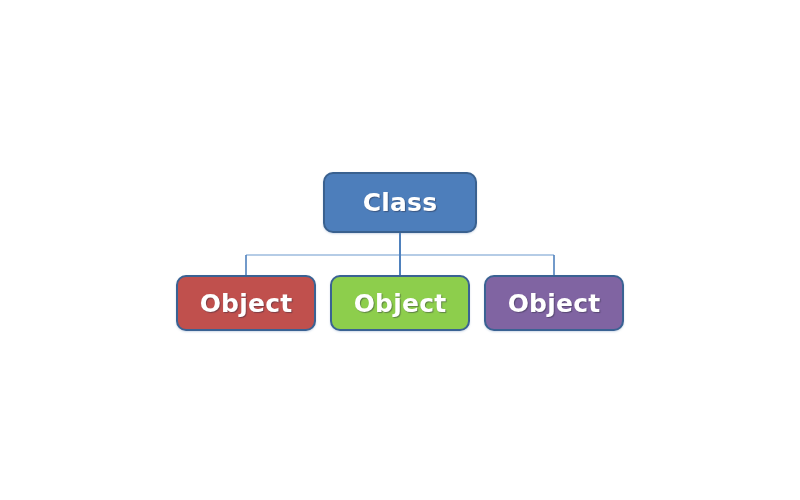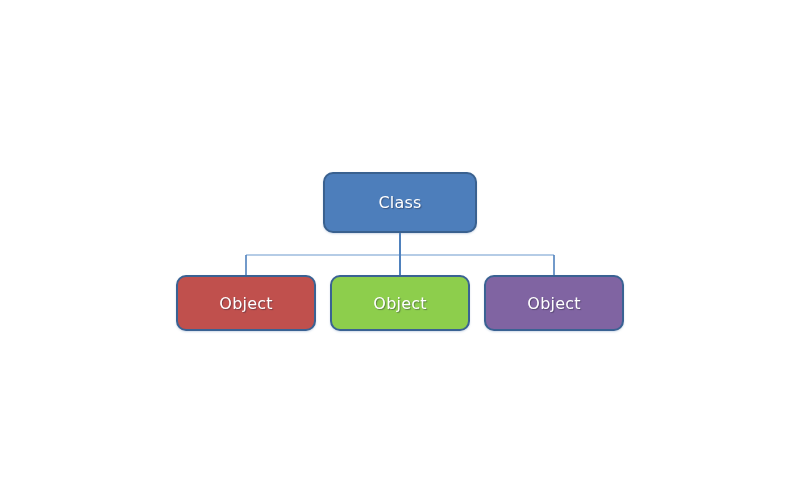--- a/index.html
+++ b/index.html
@@ -28,22 +28,22 @@
     box-sizing: border-box;
     border-radius: 10px;
     border: 2px solid #3a6293;
     display: flex;
     align-items: center;
     justify-content: center;
     box-shadow: 0 1px 2px rgba(120,150,190,0.35);
   }
   .node .label {
     color: #ffffff;
-    font-size: 16px;
-    font-weight: 400;
+    font-size: 25px;
+    font-weight: 700;
     letter-spacing: 0.2px;
     text-shadow: 1px 1px 1px rgba(40,40,60,0.45);
   }
   
   .node-root    { left: 323px; top: 172px; width: 154px; height: 61px; }
   .node-child-0 { left: 176px; top: 275px; width: 140px; height: 56px; }
   .node-child-1 { left: 330px; top: 275px; width: 140px; height: 56px; }
   .node-child-2 { left: 484px; top: 275px; width: 140px; height: 56px; }
 </style>
 </head>

